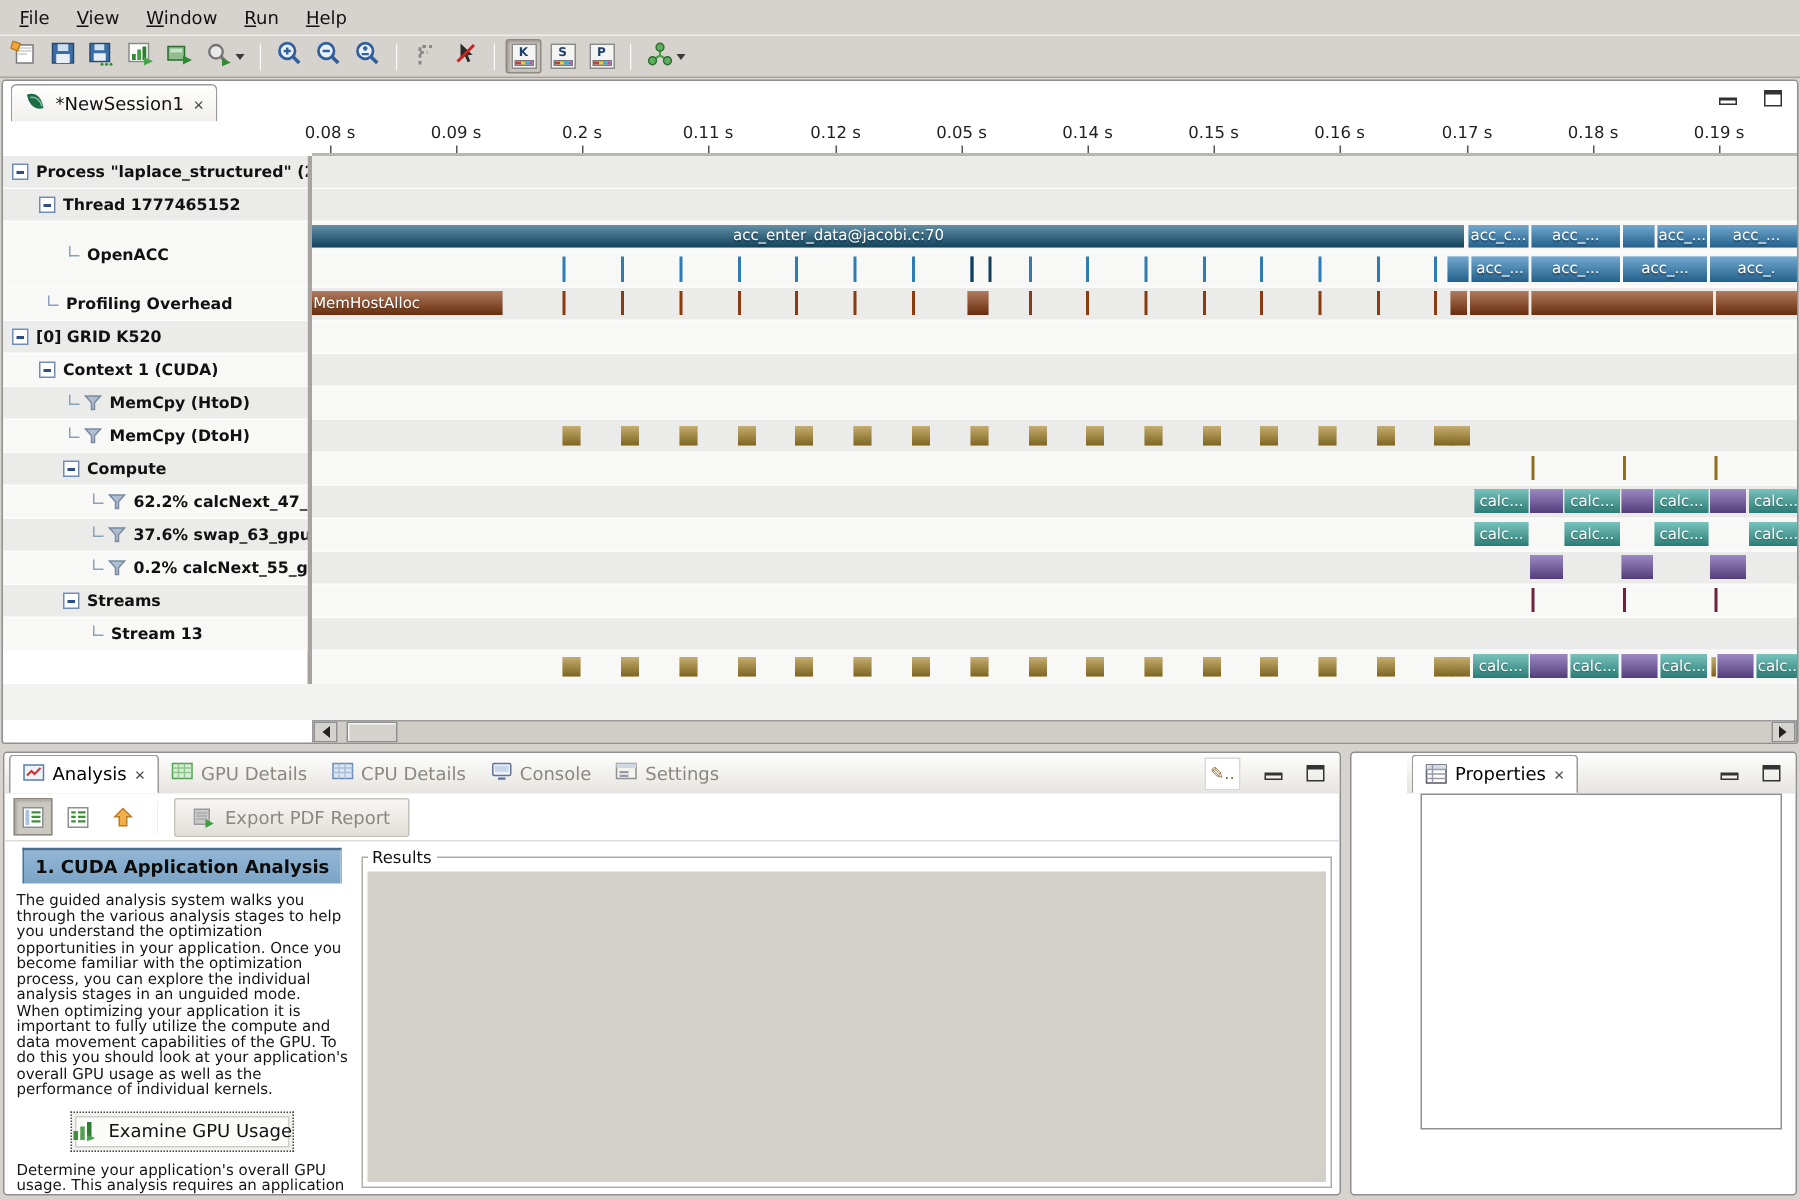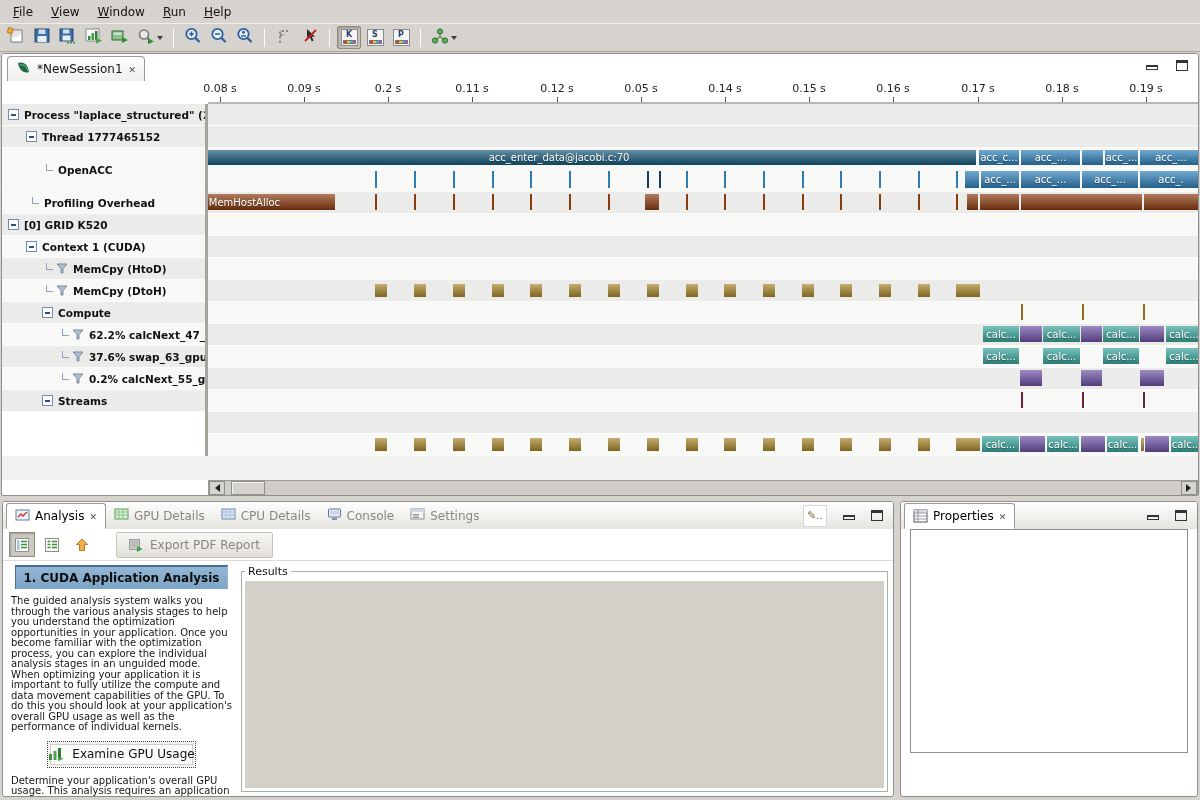--- a/index.html
+++ b/index.html
@@ -57,21 +57,21 @@
   .sb-btn{width:16px;height:14px;background:#d6d3ce;border:1px solid #8f8f8f;display:flex;align-items:center;justify-content:center;}
   .tri-l{width:0;height:0;border:4px solid transparent;border-right:5px solid #222;margin-right:3px;}
   .tri-r{width:0;height:0;border:4px solid transparent;border-left:5px solid #222;margin-left:3px;}
   .sb-track{flex:1;position:relative;}
   .sb-thumb{position:absolute;left:6px;top:0;width:34px;height:14px;background:#d6d3ce;border:1px solid #8f8f8f;box-shadow:inset 1px 1px 0 #f5f4f2;}
 
   
   .bottom{position:absolute;left:2px;top:501px;width:1196px;height:296px;display:flex;gap:6px;}
   .panel{background:#fff;border:1px solid #8f8f8f;border-radius:3px;overflow:hidden;display:flex;flex-direction:column;}
   .left-panel{width:892px;}
-  .right-panel{flex:1;}
+  .right-panel{flex:1;padding-left:37px;}
   .ptabrow{height:27px;display:flex;align-items:center;background:linear-gradient(#fefefe,#e6e4de);padding-left:3px;flex:none;}
   .ptab{display:flex;align-items:center;gap:5px;padding:5px 8px;font-size:12px;color:#8a8781;white-space:nowrap;}
   .ptab.active{background:#fff;border:1px solid #9a9a9a;border-bottom:1px solid #fff;border-radius:3px 3px 0 0;color:#000;height:26px;margin-top:1px;}
   .hdr-icons{margin-left:auto;display:flex;align-items:center;gap:16px;padding-right:10px;}
   .pencil-btn{width:24px;height:22px;background:#fff;border:1px solid #d8d8d8;display:flex;align-items:center;justify-content:center;font-size:11px;color:#8a6d3b;}
 
   .analysis-toolbar{height:32px;display:flex;align-items:center;padding:3px 6px;gap:4px;border-bottom:1px solid #dddbd5;flex:none;}
   .atbtn{width:26px;height:25px;border:1px solid transparent;display:flex;align-items:center;justify-content:center;}
   .atbtn.pressed{background:#ccc9c2;border:1px solid #8f8a82;box-shadow:inset 1px 1px 2px rgba(0,0,0,.2);}
   .asep{width:1px;height:20px;background:#b5b2aa;border-right:1px solid #fff;margin:0 6px;}
@@ -343,20 +343,25 @@
                 <path d="M1 1 H11 L7 5.5 V10 H5 V5.5 Z" fill="#aebfd4" stroke="#7a8ba0"></path>
               </svg>
             </span>
      <span class="tree-label">0.2% calcNext_55_g...</span>
    </div>
           <div class="tree-row bg-g" style="height:22px">
      <span style="width:40px;flex:none"></span>
             <span class="expander"></span>
      <span class="tree-label">Streams</span>
    </div>
+          <div class="tree-row bg-w" style="height:22px">
+     <span style="width:60px;flex:none"></span>
+            <span class="lconn"></span>
+     <span class="tree-label">Stream 13</span>
+   </div>
         </div>
       <div class="chartcol">
           <div class="chart-row bg-g" style="height:22px"></div>
           <div class="chart-row bg-g" style="height:22px"></div>
           <div class="chart-row bg-w" style="height:21px">
             <span class="mark bar" style="left:-66px;width:834px;background-color:#175a7c">
               <span class="mark-label">acc_enter_data@jacobi.c:70</span>
             </span>
             <span class="mark bar" style="left:771px;width:40px;background-color:#2f80b9">
               <span class="mark-label">acc_c...</span>

